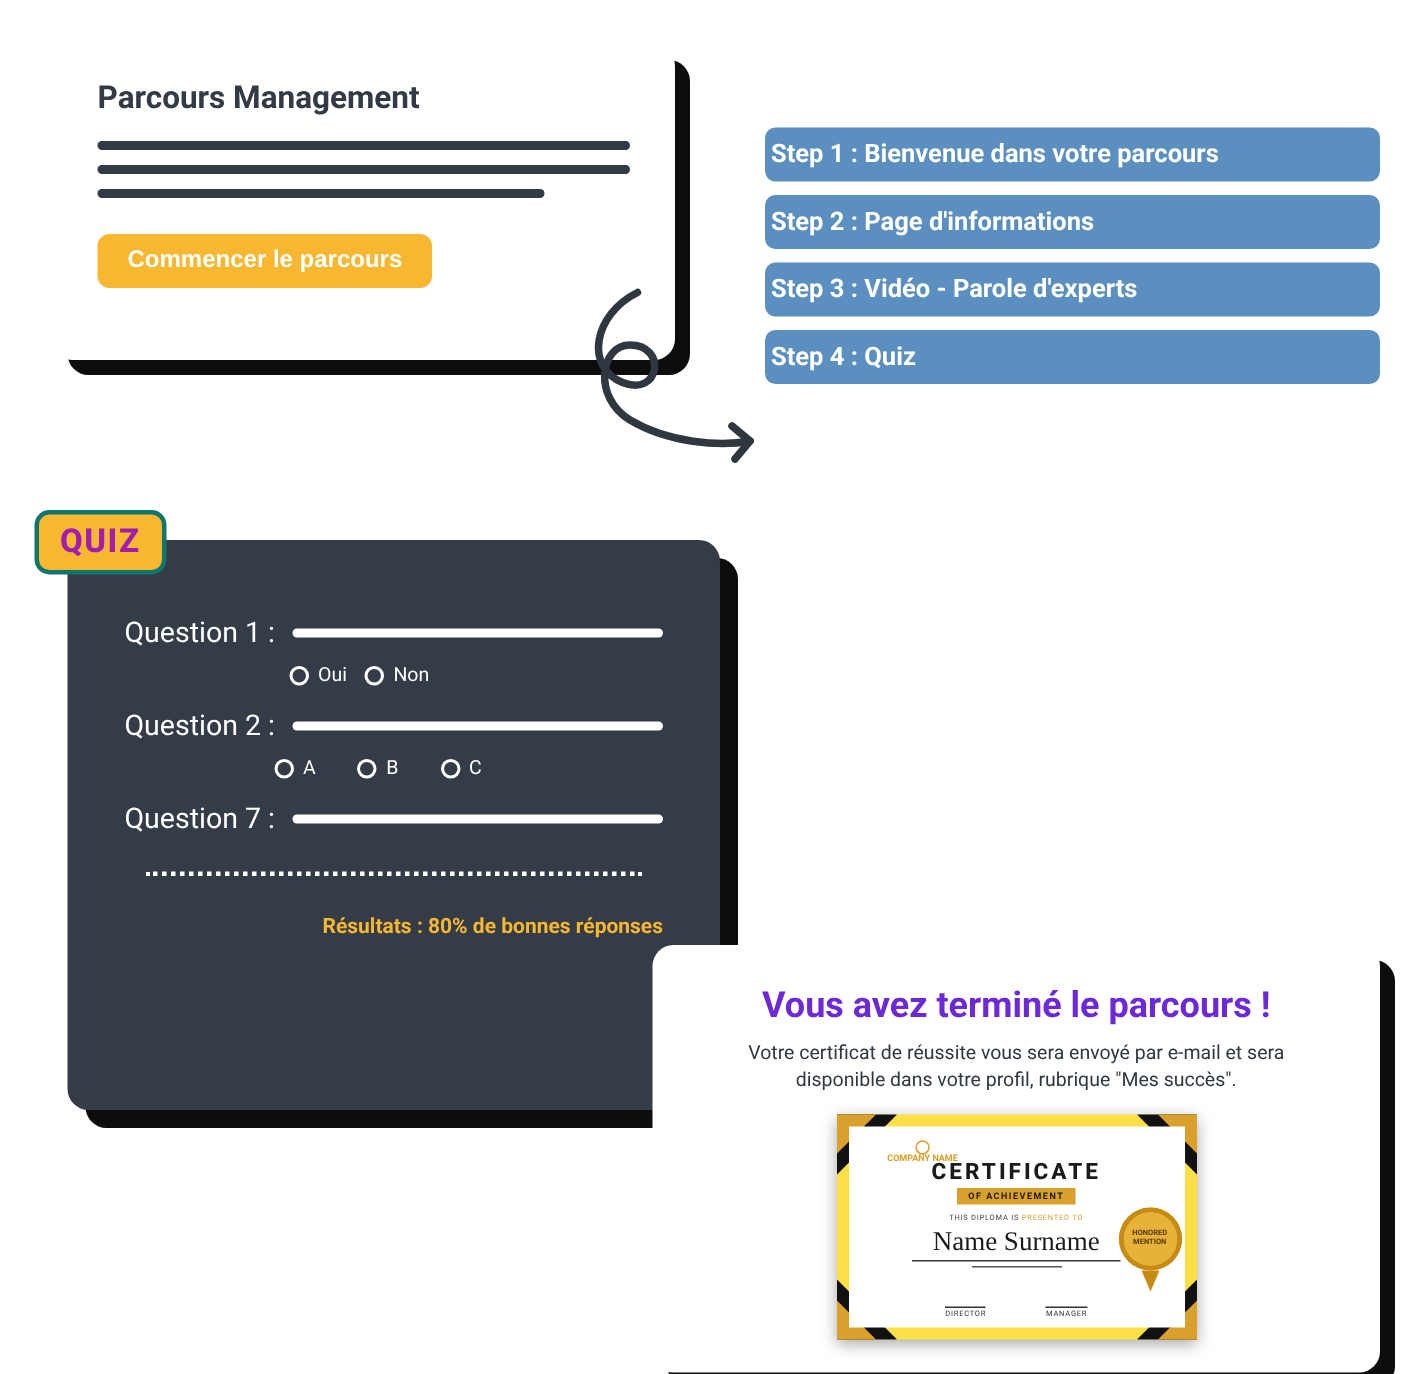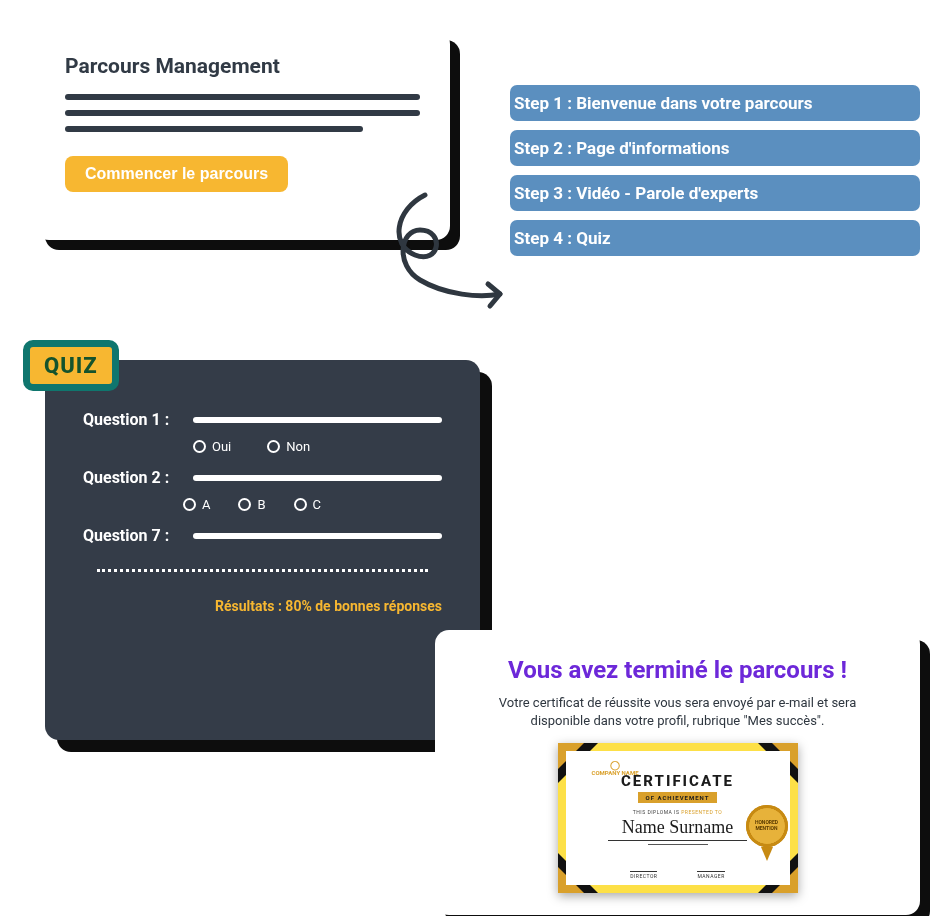--- a/index.html
+++ b/index.html
@@ -86,50 +86,50 @@
     border-radius: 14px;
     padding: 50px 38px 30px 38px;
     color: #ffffff;
     box-shadow: 12px 12px 0 0 rgba(0,0,0,0.95);
   }
   .quiz-badge {
     position: absolute;
     left: -22px;
     top: -20px;
     background: #f7b731;
-    color: #14532d;
-    border: 7px solid #0f766e;
+    color: #a21caf;
+    border: 3px solid #0f766e;
     border-radius: 10px;
     padding: 6px 14px;
     font-size: 22px;
     font-weight: 800;
     letter-spacing: 1px;
     text-align: center;
   }
   .question-row {
     display: flex;
     align-items: center;
     gap: 12px;
     margin-bottom: 10px;
   }
   .q-label {
-    font-size: 16px;
-    font-weight: 700;
+    font-size: 19px;
+    font-weight: 400;
     white-space: nowrap;
     min-width: 98px;
   }
   .q-line {
     flex: 1;
     height: 6px;
     background: #ffffff;
     border-radius: 3px;
   }
   .options {
     display: flex;
-    gap: 36px;
+    gap: 12px;
     margin: 4px 0 14px 110px;
     font-size: 13px;
   }
   .options.small { gap: 28px; margin-left: 100px; }
   .opt { display: flex; align-items: center; gap: 6px; }
   .radio-ring {
     width: 13px;
     height: 13px;
     border: 2.5px solid #ffffff;
     border-radius: 50%;

